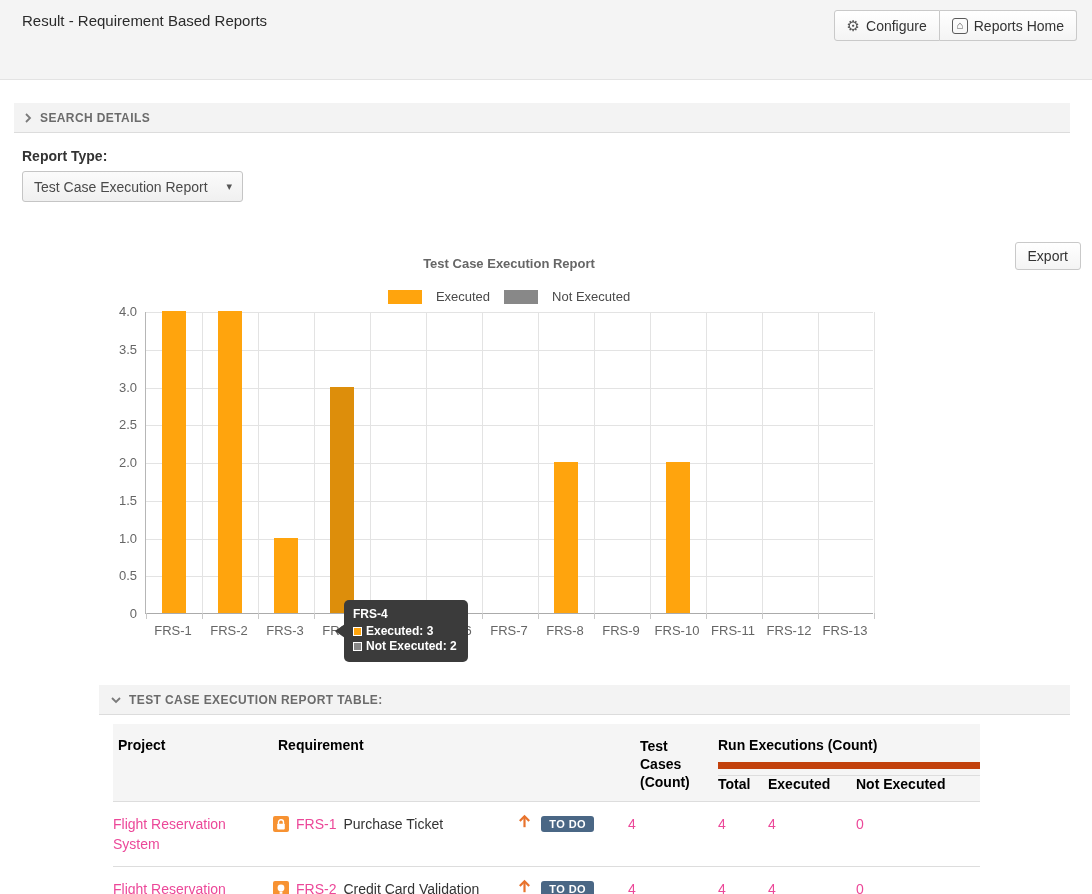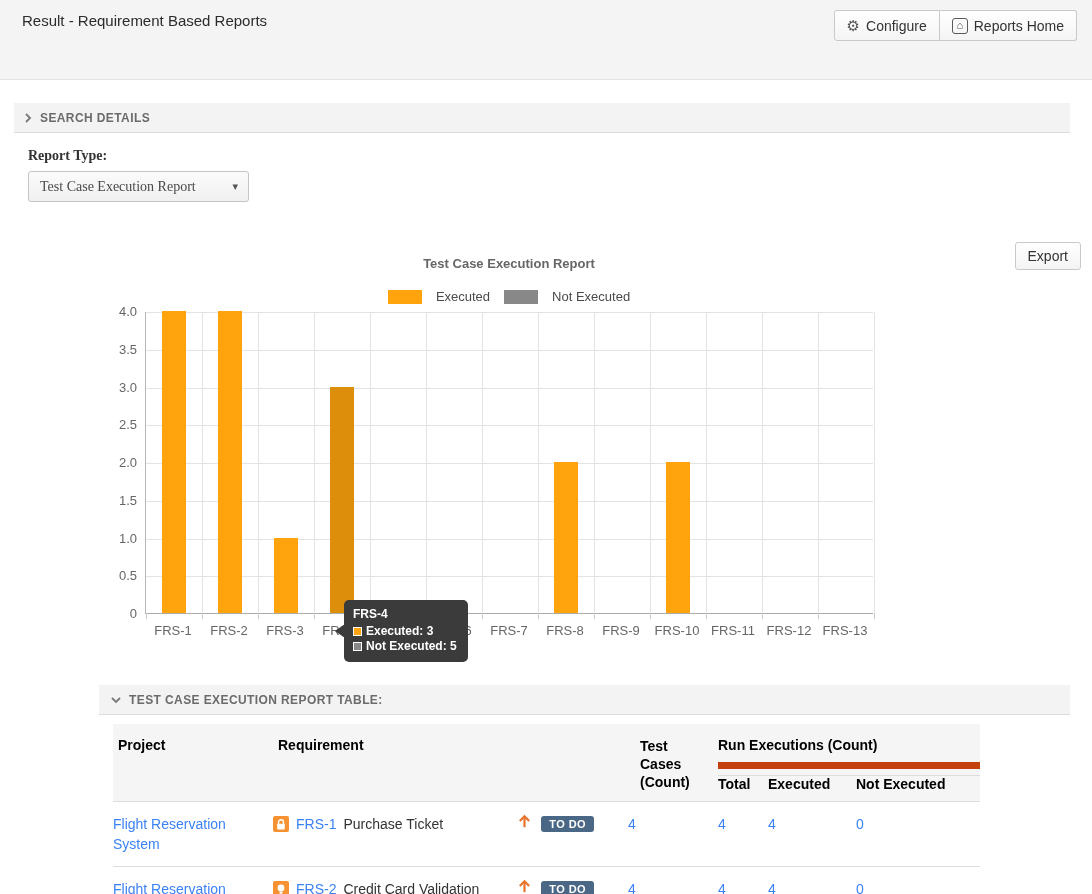--- a/index.html
+++ b/index.html
@@ -20,21 +20,21 @@
     display:flex; align-items:center; justify-content:center; font-size:11px; color:#5a5a5a; line-height:1; }
 
   
   .section-bar { display:flex; align-items:center; gap:8px; height:30px; background:#f3f3f3;
     border-bottom:1px solid #dcdcdc; font-size:12px; font-weight:bold; letter-spacing:.4px;
     color:#6b6b6b; cursor:pointer; }
   .search-bar { margin:23px 22px 0 14px; padding-left:10px; }
   .table-bar { margin:40px 22px 0 99px; padding-left:12px; }
 
   
-  .report-type { margin:15px 0 0 28px;font-family:Liberation Serif, serif; }
+  .report-type { margin:15px 0 0 22px; }
   .report-type-label { font-size:14px; font-weight:bold; margin-bottom:7px; }
   .dropdown { margin-top:0; width:221px; height:31px; display:flex; align-items:center;
     justify-content:space-between; padding:0 10px 0 11px; background:linear-gradient(#fbfbfb,#f0f0f0);
     border:1px solid #c5c5c5; border-radius:3px; font-size:14px; color:#4a4a4a;
     font-family:inherit; cursor:pointer; }
   .caret { font-size:11px; color:#555; }
 
   
   .chart-region { position:relative; height:406px; margin-top:37px; }
   .export-btn { position:absolute; top:3px; right:11px; height:28px; padding:0 12px;
@@ -77,21 +77,21 @@
   th.col-exec { width:88px; padding-left:12px; }
   th.col-notexec { width:124px; padding-left:12px; }
   .report tbody td { border-bottom:1px solid #ddd; vertical-align:top; padding:12px 0 12px 0;
     line-height:20px; }
   td.cell-project { padding-left:5px; padding-right:25px; }
   td.cell-req { padding-left:5px; }
   td.cell-tc { padding-left:12px; }
   td.cell-total { padding-left:9px; }
   td.cell-exec { padding-left:22px; }
   td.cell-notexec { padding-left:18px; }
-  a.lnk { color:#3b82f6; text-decoration:none; cursor:pointer; }
+  a.lnk { color:#ec4899; text-decoration:none; cursor:pointer; }
   .req-wrap { display:flex; align-items:center; }
   .req-left { display:flex; align-items:center; gap:7px; flex:1; }
   .req-right { display:flex; align-items:center; gap:10px; margin-right:34px; }
   .issue-icon { width:16px; height:16px; border-radius:2px; background:#f79232;
     display:flex; align-items:center; justify-content:center; flex:0 0 16px; }
   .status-badge { background:#4a6785; color:#fff; font-size:11px; font-weight:bold;
     letter-spacing:.4px; padding:3px 8px 2px; border-radius:3px; line-height:1; }
   .req-name { color:#333; }
 </style>
 </head>
@@ -206,21 +206,21 @@
     </div>
 
   <div class="tooltip">
     <div class="tt-title">FRS-4</div>
     <div class="tt-row">
       <span class="tt-sw" id="tt-sw-0" style="background: rgb(255, 164, 13);"></span>
       <span id="tt-line-0">Executed: 3</span>
     </div>
     <div class="tt-row">
       <span class="tt-sw" id="tt-sw-1" style="background: rgb(136, 136, 136);"></span>
-      <span id="tt-line-1">Not Executed: 5</span>
+      <span id="tt-line-1">Not Executed: 2</span>
     </div>
   </div>
 </div>
 
 <div class="section-bar table-bar">
   <svg width="10" height="8" viewBox="0 0 10 8">
     <polyline points="1,2 5,6 9,2" fill="none" stroke="#7a7a7a" stroke-width="1.8"></polyline>
   </svg>
   <span>TEST CASE EXECUTION REPORT TABLE:</span>
 </div>

